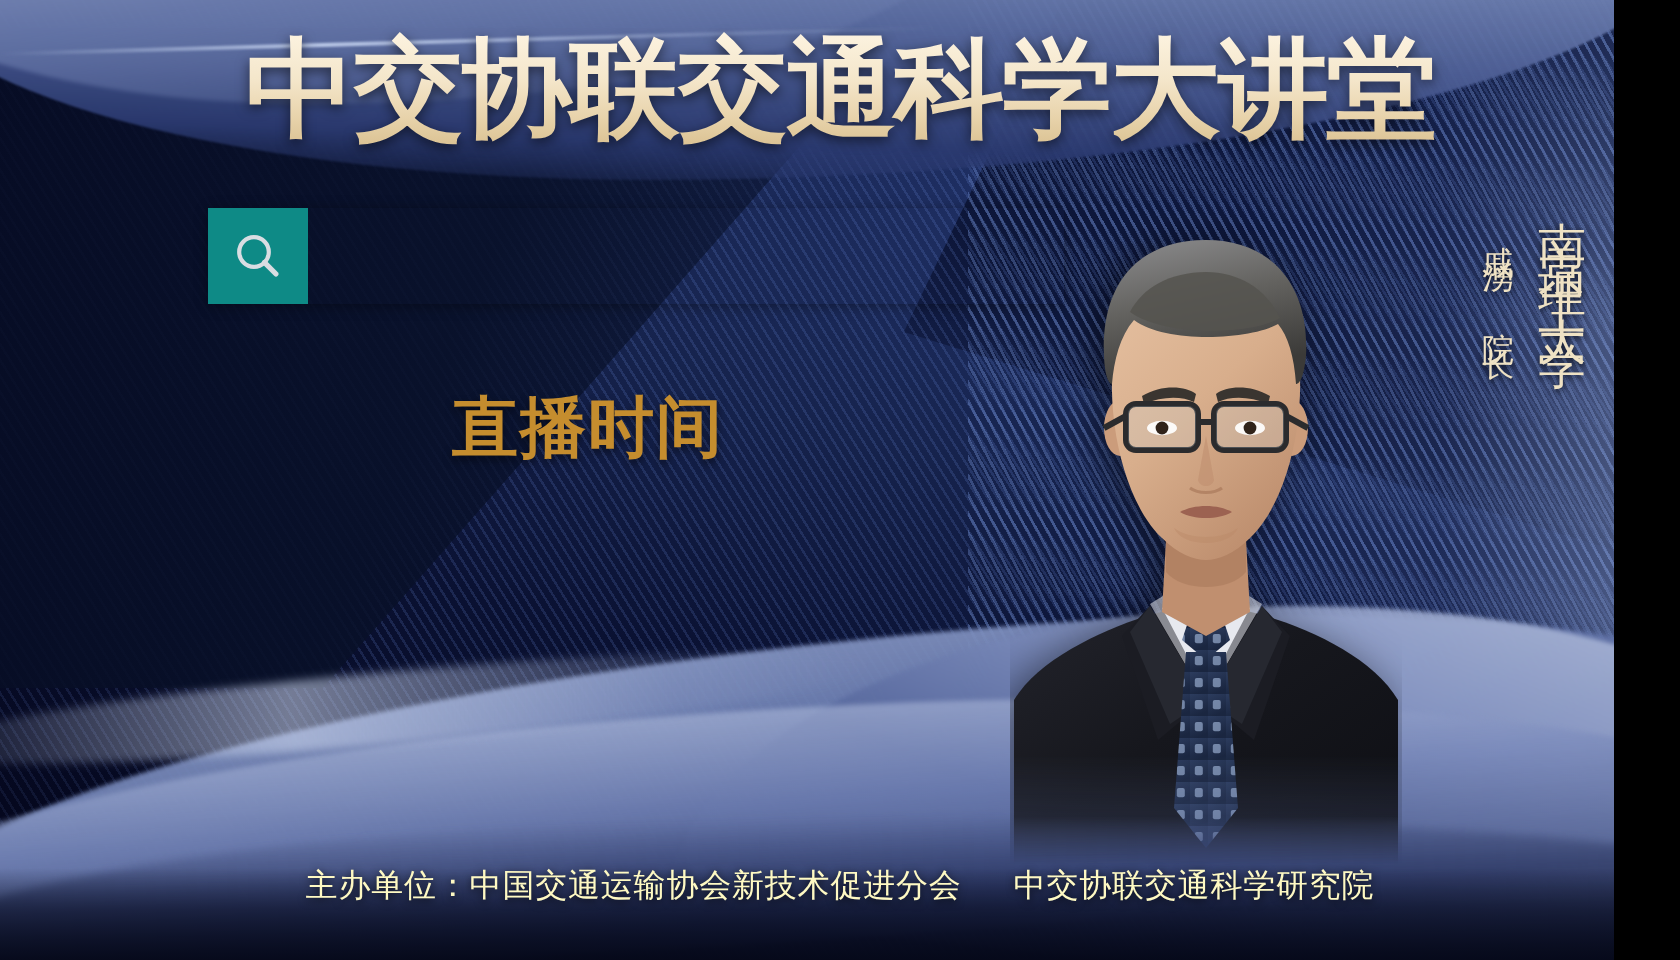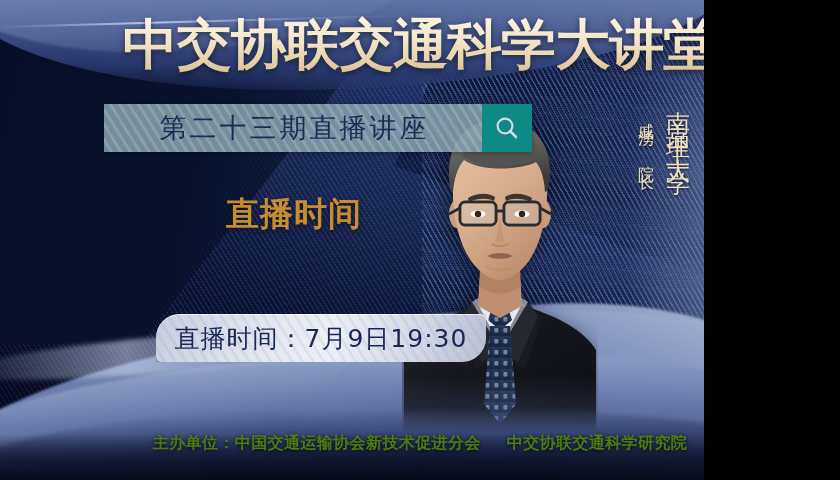--- a/index.html
+++ b/index.html
@@ -1,21 +1,21 @@
 <!DOCTYPE html>
 <html lang="zh"><head>
 <meta charset="utf-8">
 <title>中交协联交通科学大讲堂</title>
 <style>
   html,body{margin:0;padding:0;background:#000;}
   *{box-sizing:border-box;}
 
   #poster{
     position:relative;
-    width:704px;height:480px;
+    width:807px;height:480px;
     overflow:hidden;
     font-family:"Liberation Sans","DejaVu Sans",sans-serif;
     background:#070d24;
   }
 
   
   .bg-base{
     position:absolute;inset:0;
     background:
       radial-gradient(120% 85% at 78% 18%, #23356e 0%, #16234d 38%, #0a1132 66%, #05081f 100%),
@@ -259,22 +259,22 @@
     -webkit-mask-image:linear-gradient(180deg,#000 0%,#000 84%,rgba(0,0,0,.82) 93%,rgba(0,0,0,0) 100%);
             mask-image:linear-gradient(180deg,#000 0%,#000 84%,rgba(0,0,0,.82) 93%,rgba(0,0,0,0) 100%);
     filter:drop-shadow(-4px 2px 10px rgba(0,0,0,.5));
   }
   .portrait svg{display:block;width:100%;height:100%;}
 
   
   .footer{
     position:absolute;left:0;bottom:26px;width:840px;
     text-align:center;
-    color:#4d7c0f;
-    font-weight:700;
+    color:#fef9c3;
+    font-weight:400;
     font-size:16px;letter-spacing:.4px;
     font-family:"DejaVu Sans","Liberation Sans",sans-serif;
     text-shadow:0 1px 4px rgba(0,0,0,.85);
     z-index:8;
     white-space:nowrap;
   }
   .footer .gap{display:inline-block;width:26px;}
 </style>
 </head>
 <body>
@@ -375,38 +375,32 @@
   <div class="ribbon ribbon-a"></div>
   <div class="ribbon ribbon-c"></div>
   <div class="ribbon ribbon-b"></div>
   <div class="ribbon ribbon-e"></div>
   <div class="ribbon ribbon-d"></div>
   <div class="bottom-dark"></div>
 
   <div class="main-title">中交协联交通科学大讲堂</div>
 
   <div class="sub-bar">
-    <div class="sub-bar-fill">
-      <span class="sub-bar-text">第二十三期直播讲座</span>
-    </div>
     <div class="sub-bar-icon">
       <svg width="28" height="28" viewBox="0 0 28 28" aria-hidden="true">
         <circle cx="12" cy="12" r="7.4" fill="none" stroke="#d9dde2" stroke-width="2.1"></circle>
         <line x1="17.2" y1="17.2" x2="23" y2="23" stroke="#d9dde2" stroke-width="2.6" stroke-linecap="round"></line>
       </svg>
     </div>
   </div>
 
   <div class="topic">
     <span class="ln">直播时间</span>
   </div>
 
-  <div class="time-pill">
-    <span class="time-pill-text">直播时间：7月9日19:30</span>
-  </div>
 
   <div class="speaker-block">
     <div class="v-text v-role">戚湧 院长</div>
     <div class="v-text v-org">南京理工大学</div>
   </div>
 
   <div class="footer">
     <span>主办单位：</span><span>中国交通运输协会新技术促进分会</span><span class="gap"></span><span>中交协联交通科学研究院</span>
   </div>
 

